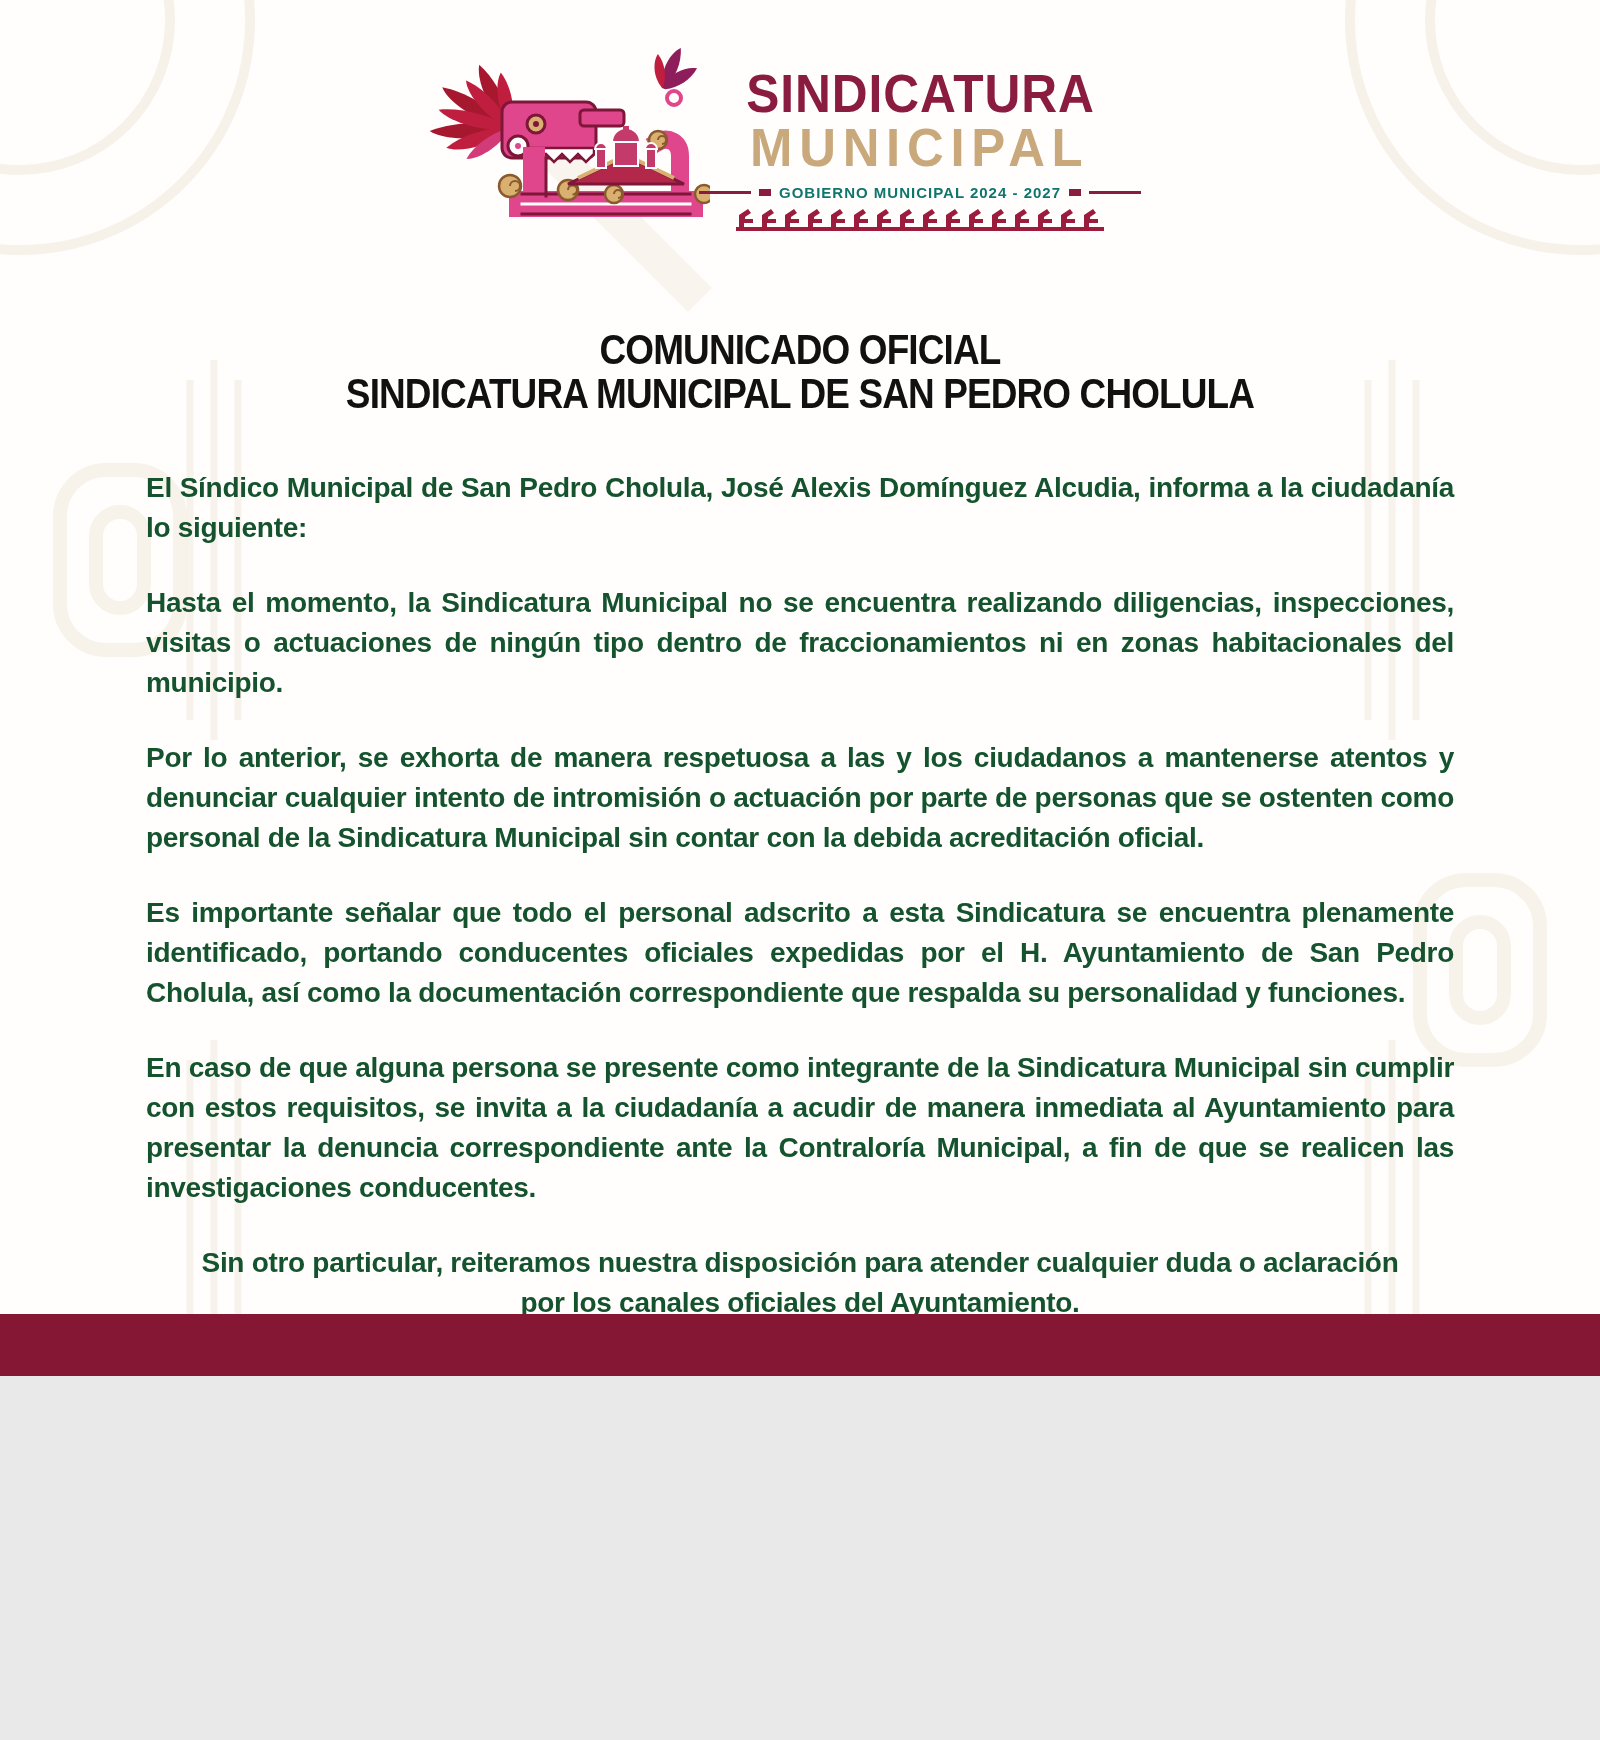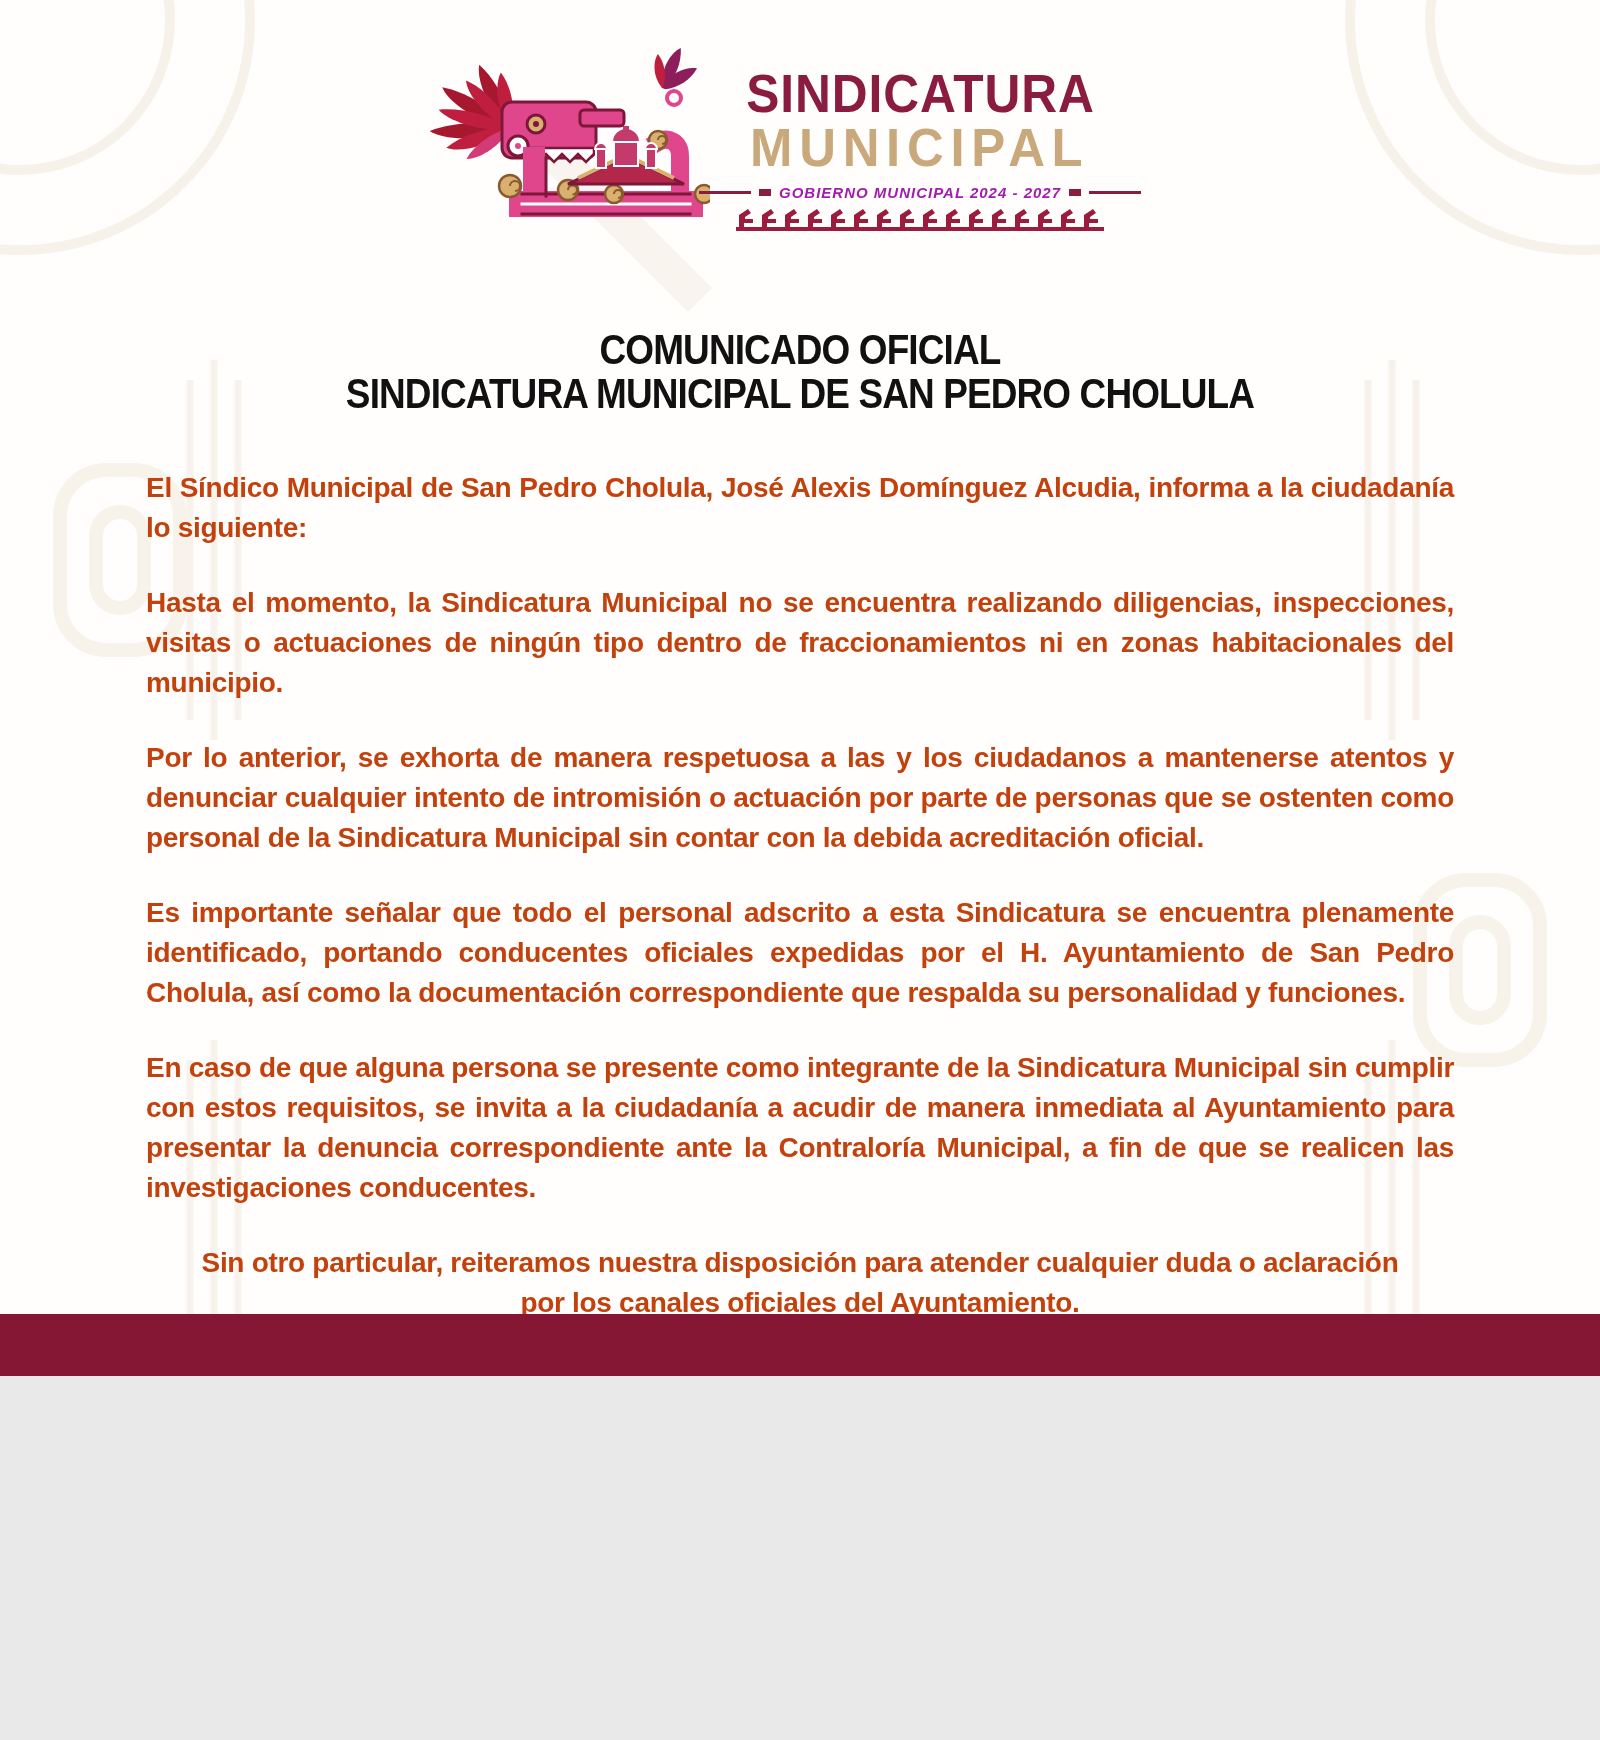--- a/index.html
+++ b/index.html
@@ -56,22 +56,21 @@
     display: flex;
     align-items: center;
     gap: 8px;
     margin-top: 8px;
   }
   .sub-line { width: 52px; height: 3px; background: #8b1c41; }
   .sub-cap { width: 12px; height: 7px; background: #8b1c41; }
   .logo-subtitle {
     font-size: 15px;
     font-weight: 700;
-    font-style: italic;
-    color: #a21caf;
+    color: #0f766e;
     letter-spacing: 1px;
     white-space: nowrap;
   }
   .fret-band { width: 368px; height: 24px; margin-top: 7px; }
 
   
   .doc-title {
     margin-top: 96px;
     text-align: center;
     color: #111111;
@@ -79,21 +78,21 @@
     font-size: 42px;
     line-height: 1.05;
     letter-spacing: -1px;
     transform: scaleX(0.88);
   }
 
   
   .article {
     margin-top: 52px;
     padding: 0 146px;
-    color: #c2410c;
+    color: #14532d;
   }
   .article p {
     font-size: 28px;
     font-weight: 700;
     line-height: 40px;
     letter-spacing: -0.3px;
     text-align: justify;
     margin-bottom: 35px;
   }
   .article p.center {

